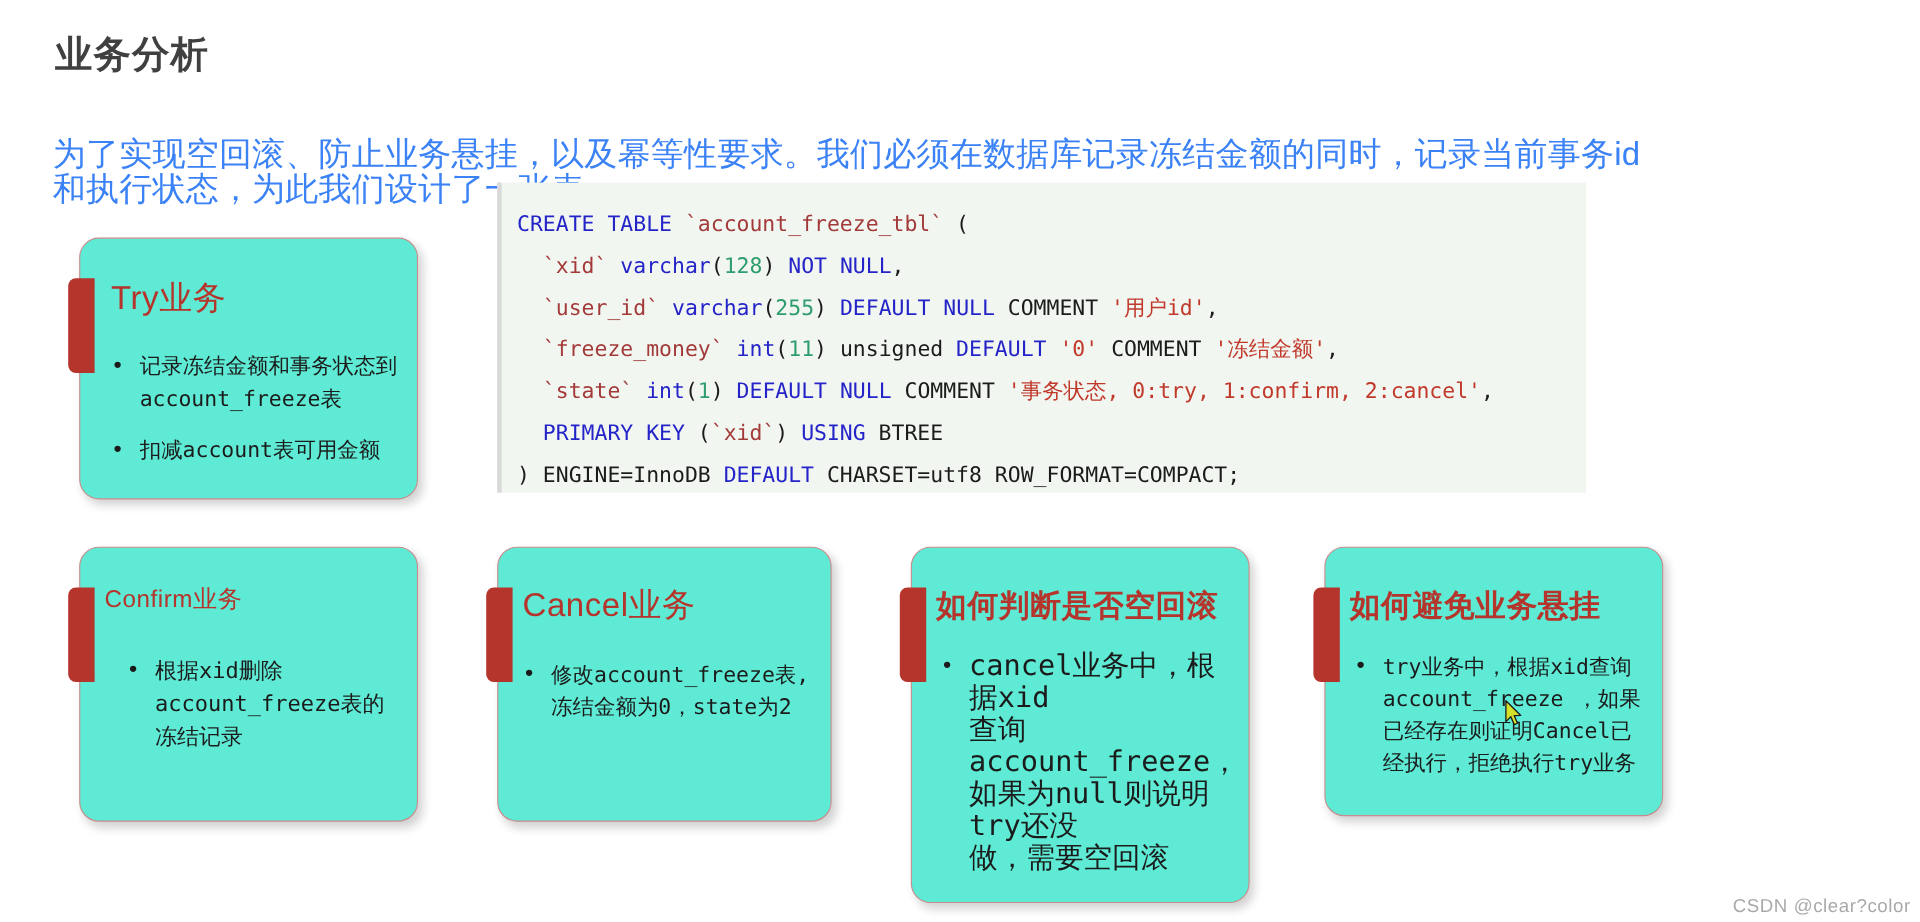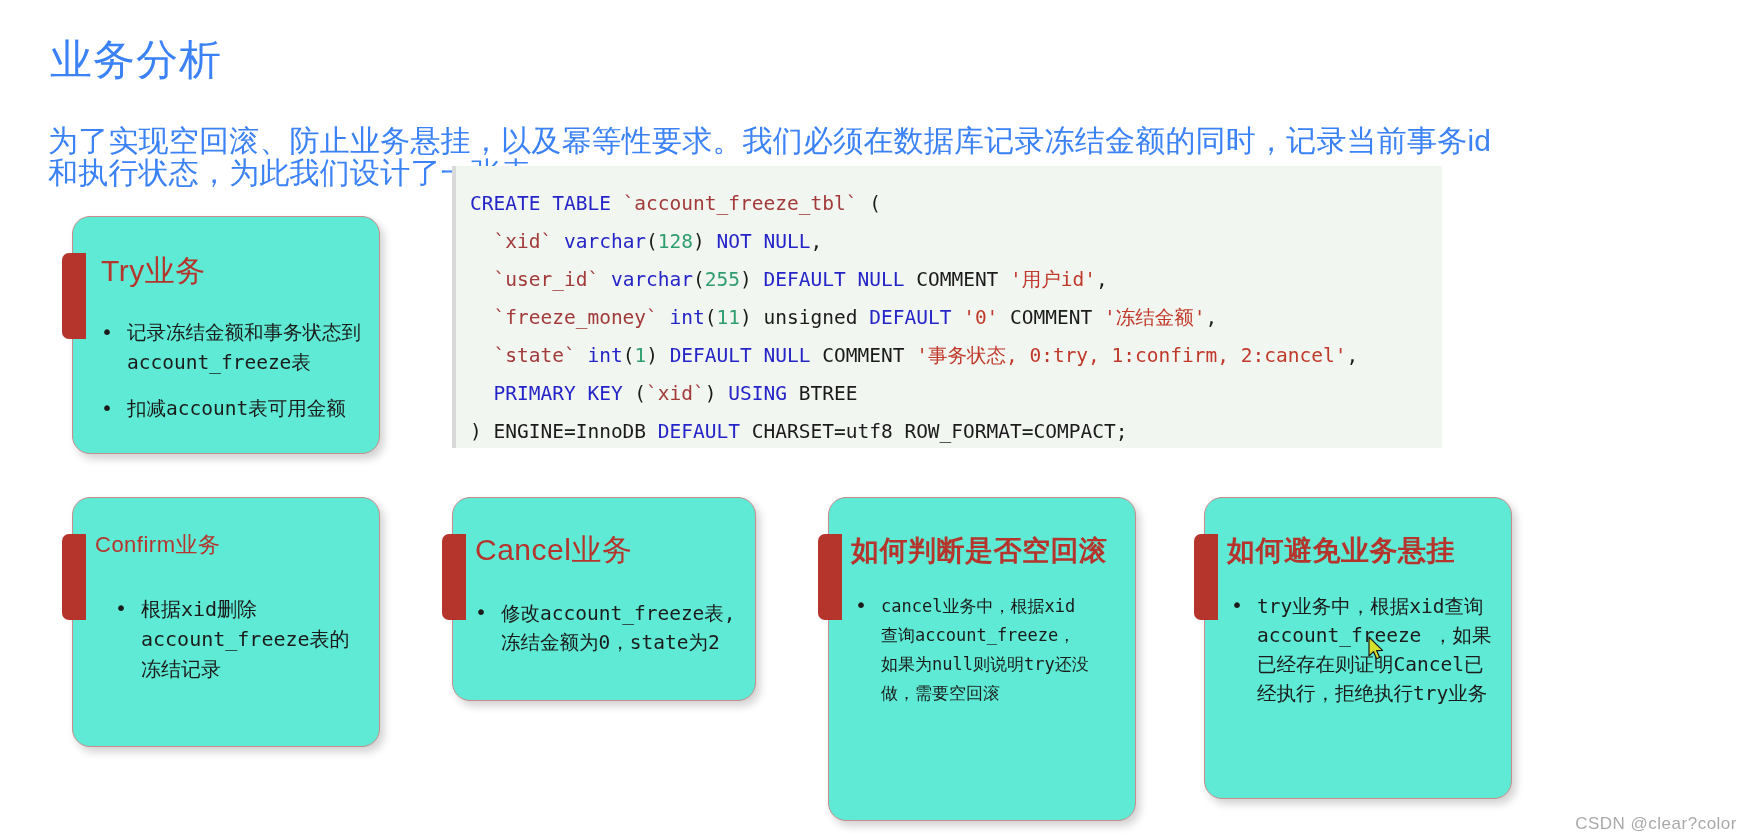--- a/index.html
+++ b/index.html
@@ -14,23 +14,23 @@
     overflow: hidden;
     font-family: "Liberation Sans", "DejaVu Sans", sans-serif;
     color: #222222;
   }
 
   
   #page-title {
     position: absolute;
     left: 50px;
     top: 4px;
-    font-size: 42px;
-    font-weight: normal;
-    color: #3b82f6;
+    font-size: 34px;
+    font-weight: bold;
+    color: #404040;
     letter-spacing: 1px;
   }
 
   
   #intro-paragraph {
     position: absolute;
     left: 48px;
     top: 95px;
     width: 1455px;
     font-size: 30px;
@@ -136,21 +136,21 @@
   }
   #card-confirm .bullets {
     margin: 34px 14px 0 38px;
     font-size: 20px;
     line-height: 30px;
     font-family: "DejaVu Sans Mono", "Liberation Mono", monospace;
   }
 
   
   #card-cancel {
-    left: 452px; top: 497px; width: 304px; height: 204px;
+    left: 452px; top: 497px; width: 304px; height: 250px;
   }
   #card-cancel .card-title {
     font-size: 30px;
     margin: 32px 0 0 22px;
   }
   #card-cancel .bullets {
     margin: 28px 10px 0 18px;
     font-size: 19.5px;
     line-height: 29px;
     font-family: "DejaVu Sans Mono", "Liberation Mono", monospace;
@@ -160,28 +160,28 @@
   #card-empty-rollback {
     left: 828px; top: 497px; width: 308px; height: 324px;
   }
   #card-empty-rollback .card-title {
     font-size: 28px;
     font-weight: bold;
     margin: 34px 0 0 22px;
   }
   #card-empty-rollback .bullets {
     margin: 22px 10px 0 22px;
-    font-size: 17px;
+    font-size: 26px;
     line-height: 29px;
     font-family: "DejaVu Sans Mono", "Liberation Mono", monospace;
   }
 
   
   #card-hanging {
-    left: 1204px; top: 497px; width: 308px; height: 302px;
+    left: 1204px; top: 497px; width: 308px; height: 245px;
   }
   #card-hanging .card-title {
     font-size: 28px;
     font-weight: bold;
     margin: 34px 0 0 22px;
   }
   #card-hanging .bullets {
     margin: 22px 6px 0 22px;
     font-size: 19.5px;
     line-height: 29px;

